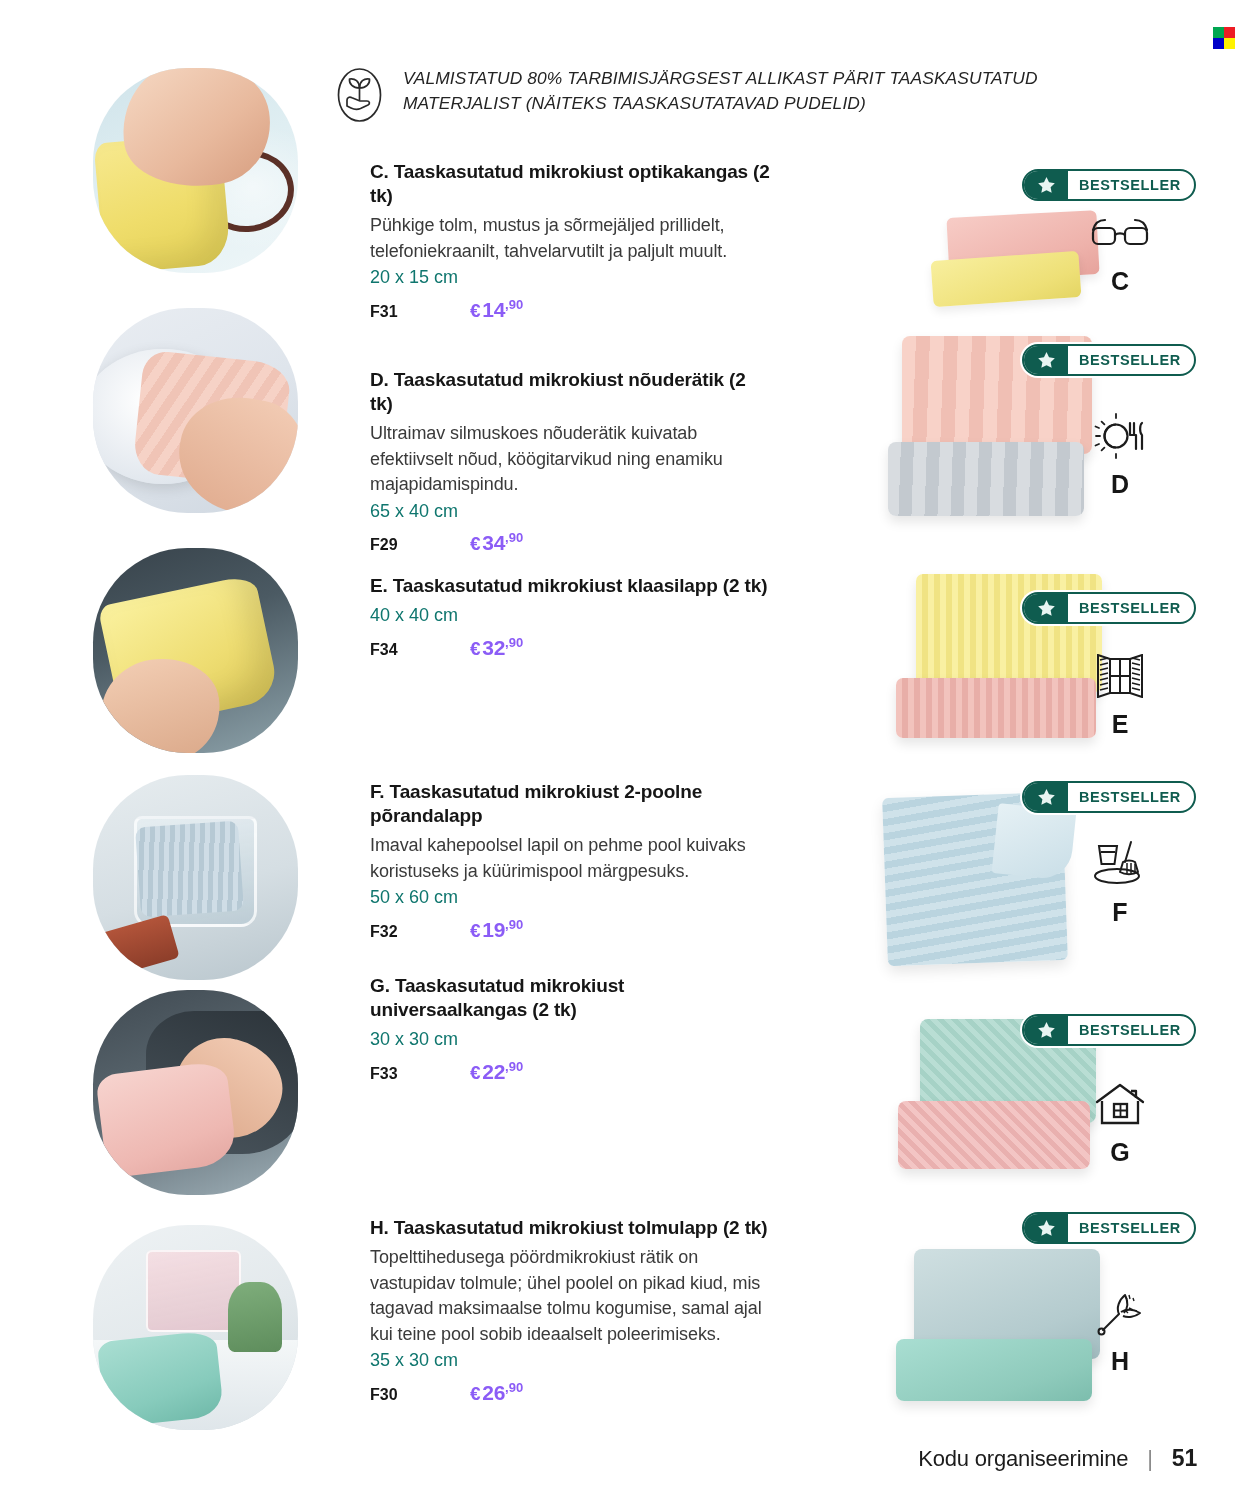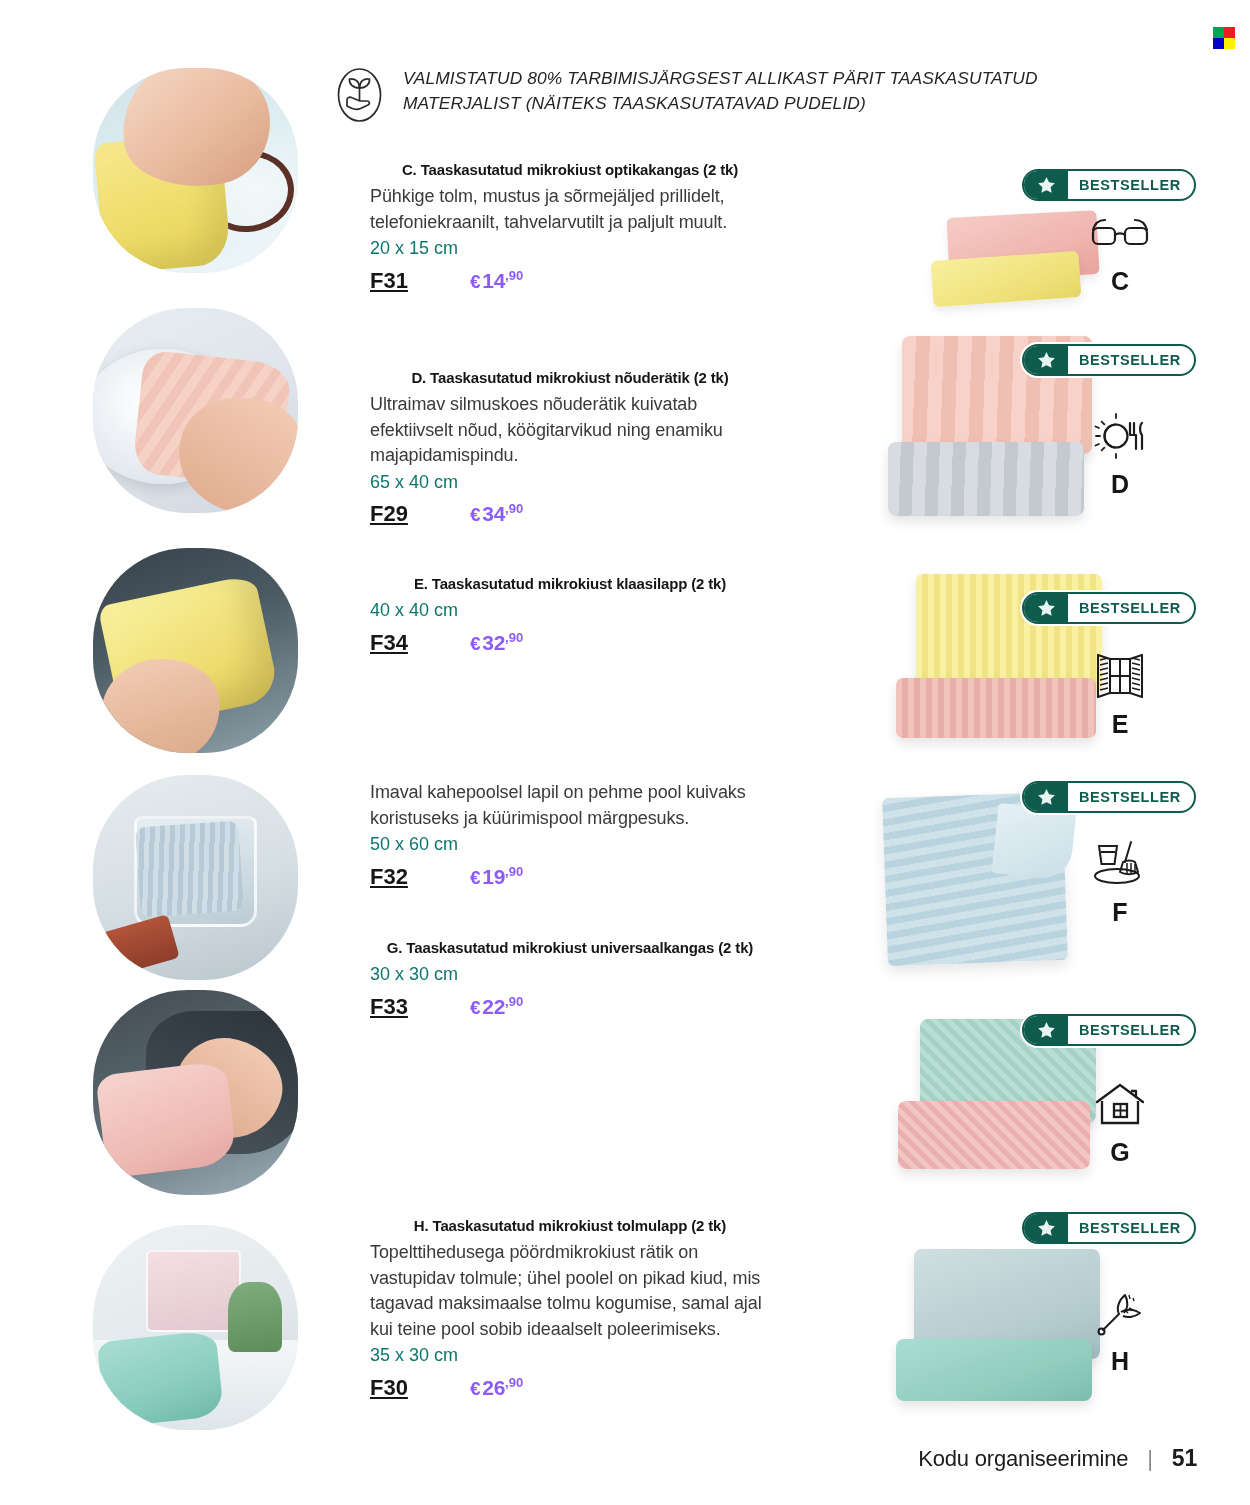--- a/index.html
+++ b/index.html
@@ -30,26 +30,26 @@
   
   .photo {
     position:absolute; left:93px; width:205px; height:205px;
     border-radius:46% 46% 46% 46% / 46% 46% 46% 46%;
     overflow:hidden;
   }
   .photo .inner { position:absolute; inset:0; }
 
   
   .prod { position:absolute; left:370px; width:400px; }
-  .prod h3 { font-size:15px; line-height:1.27; font-weight:bold; letter-spacing:-.15px;
-             color:#161616; margin-bottom:5px;text-align:center; }
+  .prod h3 { font-size:19px; line-height:1.27; font-weight:bold; letter-spacing:-.15px;
+             color:#161616; margin-bottom:5px; }
   .prod p.desc { font-size:18px; line-height:1.42; color:#3a3a3a; letter-spacing:-.1px; }
   .prod p.dim { font-size:18px; line-height:1.42; color:#0f766e; margin-top:1px; }
   .prod .codeline { margin-top:6px; display:flex; align-items:baseline; }
-  .prod .code { font-size:22px; font-weight:bold; color:#161616; width:100px;text-decoration:underline; }
+  .prod .code { font-size:16px; font-weight:bold; color:#161616; width:100px; }
   .prod .price { font-size:21px; font-weight:bold; color:#8b5cf6; letter-spacing:-.3px; }
   .prod .price .eur { font-size:19px; margin-right:2px; }
   .prod .price sup { font-size:13px; font-weight:bold; vertical-align: super; letter-spacing:0; }
   .shot { position:absolute; }
 
   .badge {
     position:absolute; height:32px; display:flex; align-items:center;
     border:2px solid #0f5c4f; border-radius:16px; background:#ffffff; overflow:hidden;
     box-shadow:0 0 0 2px #fff;
   }
@@ -280,31 +280,32 @@
     <p class="dim">40 x 40 cm</p>
     <div class="codeline">
       <span class="code">F34</span>
       <span class="price">
         <span class="eur">€</span><span>32</span><sup>,90</sup>
       </span>
     </div>
   </div>
 
   <div class="prod" style="top:780px">
+    <h3>F. Taaskasutatud mikrokiust 2-poolne põrandalapp</h3>
     <p class="desc">Imaval kahepoolsel lapil on pehme pool kuivaks koristuseks ja küürimispool märgpesuks.</p>
     <p class="dim">50 x 60 cm</p>
     <div class="codeline">
       <span class="code">F32</span>
       <span class="price">
         <span class="eur">€</span><span>19</span><sup>,90</sup>
       </span>
     </div>
   </div>
 
-  <div class="prod" style="top:938px">
+  <div class="prod" style="top:974px">
     <h3>G. Taaskasutatud mikrokiust universaalkangas (2 tk)</h3>
     <p class="dim">30 x 30 cm</p>
     <div class="codeline">
       <span class="code">F33</span>
       <span class="price">
         <span class="eur">€</span><span>22</span><sup>,90</sup>
       </span>
     </div>
   </div>
 

